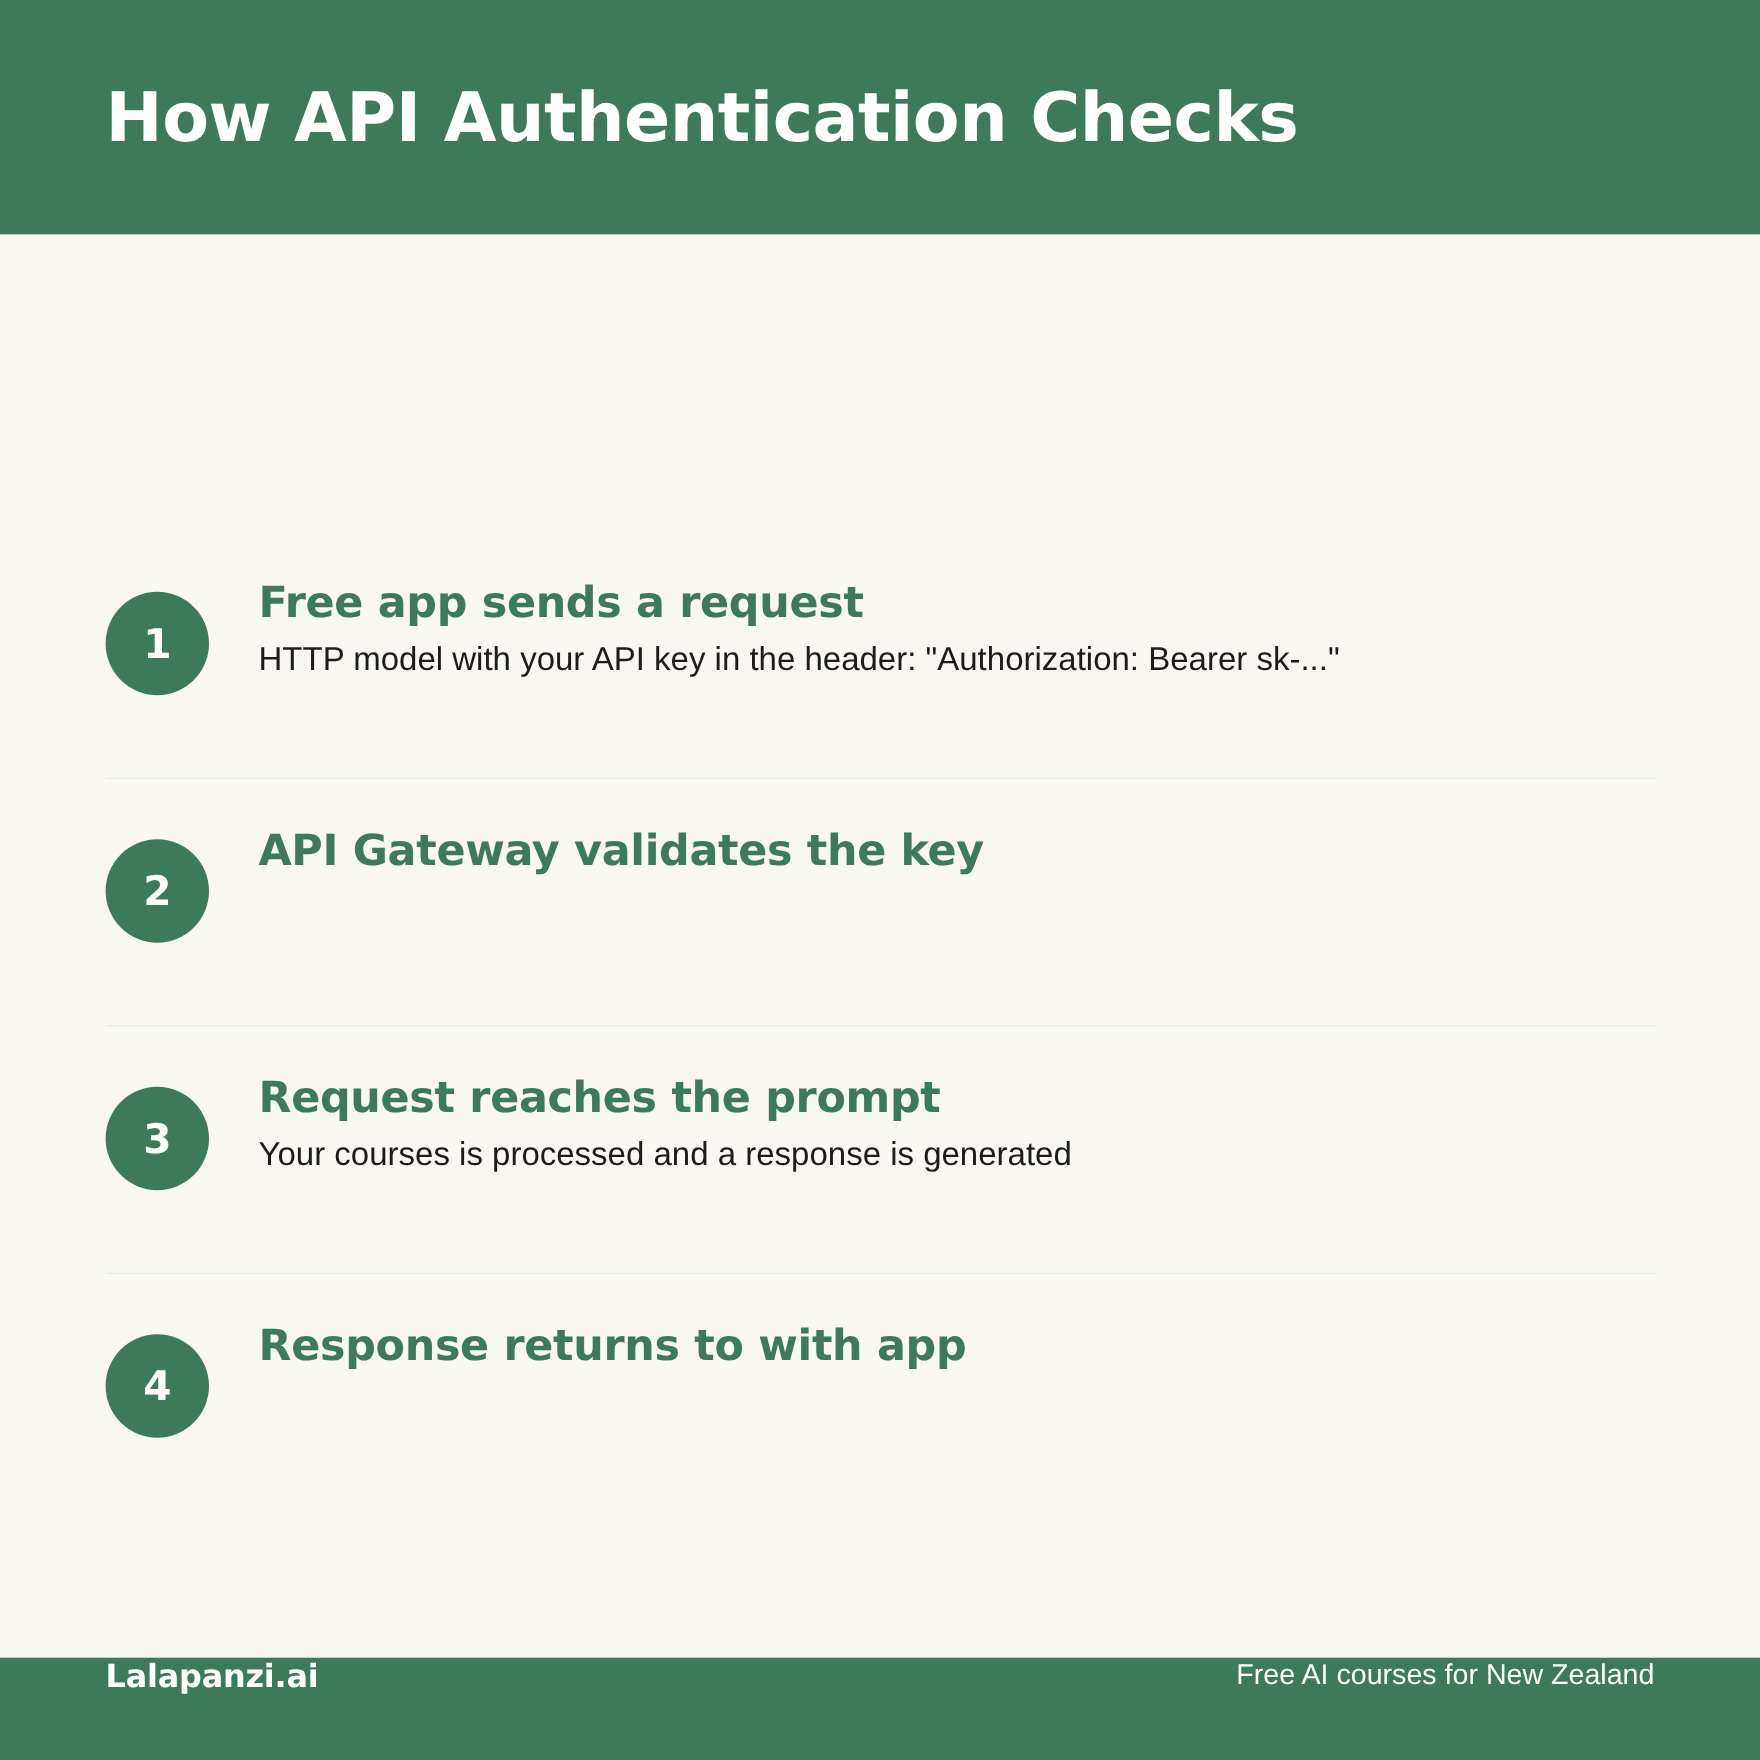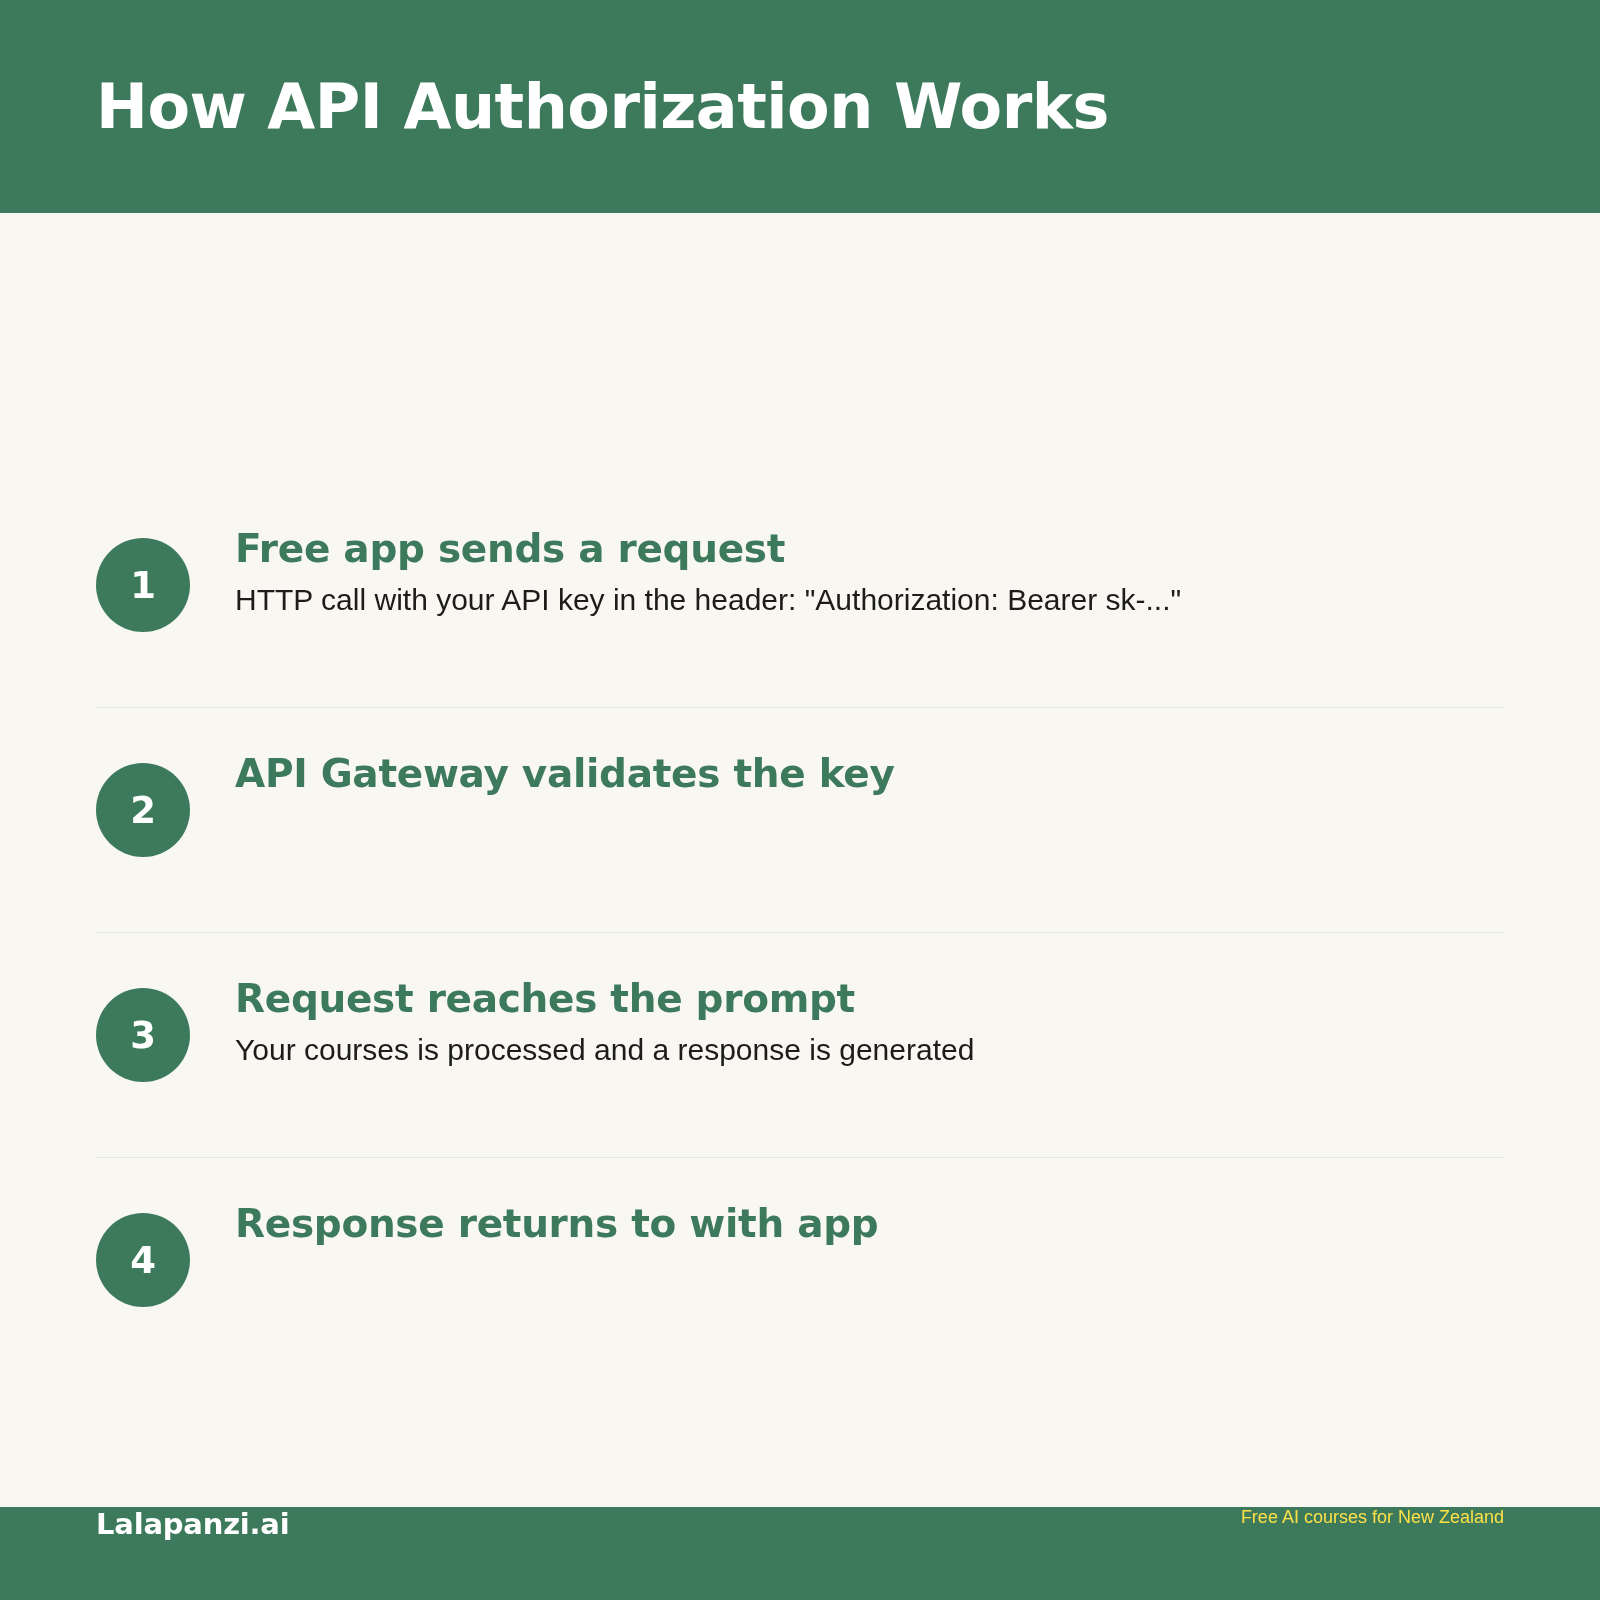--- a/index.html
+++ b/index.html
@@ -125,44 +125,44 @@
     box-sizing: border-box;
   }
   .footer-logo {
     color: #FFFFFF;
     font-family: "DejaVu Sans", sans-serif;
     font-size: 29px;
     font-weight: 700;
     letter-spacing: -0.2px;
   }
   .footer-tagline {
-    color: #fde047;
+    color: #ffffff;
     font-family: "Liberation Sans", sans-serif;
-    font-size: 18px;
+    font-size: 26px;
     font-weight: 400;
     margin-left: 44px;
   }
 </style>
 </head>
 <body>
 
 <div class="page">
 
   <div class="header-bar">
-    <h1 class="header-title">How API Authorization Works</h1>
+    <h1 class="header-title">How API Authentication Checks</h1>
   </div>
 
   <div class="main-area">
     <div class="steps-list">
 
       <div class="step-row">
         <div class="step-badge">1</div>
         <div class="step-text">
           <h2 class="step-title">Free app sends a request</h2>
-          <p class="step-desc">HTTP call with your API key in the header: "Authorization: Bearer sk-..."</p>
+          <p class="step-desc">HTTP model with your API key in the header: "Authorization: Bearer sk-..."</p>
         </div>
       </div>
       <div class="spacer-bot"></div>
       <div class="step-divider"></div>
       <div class="spacer-top"></div>
 
       <div class="step-row">
         <div class="step-badge">2</div>
         <div class="step-text">
           <h2 class="step-title">API Gateway validates the key</h2>

